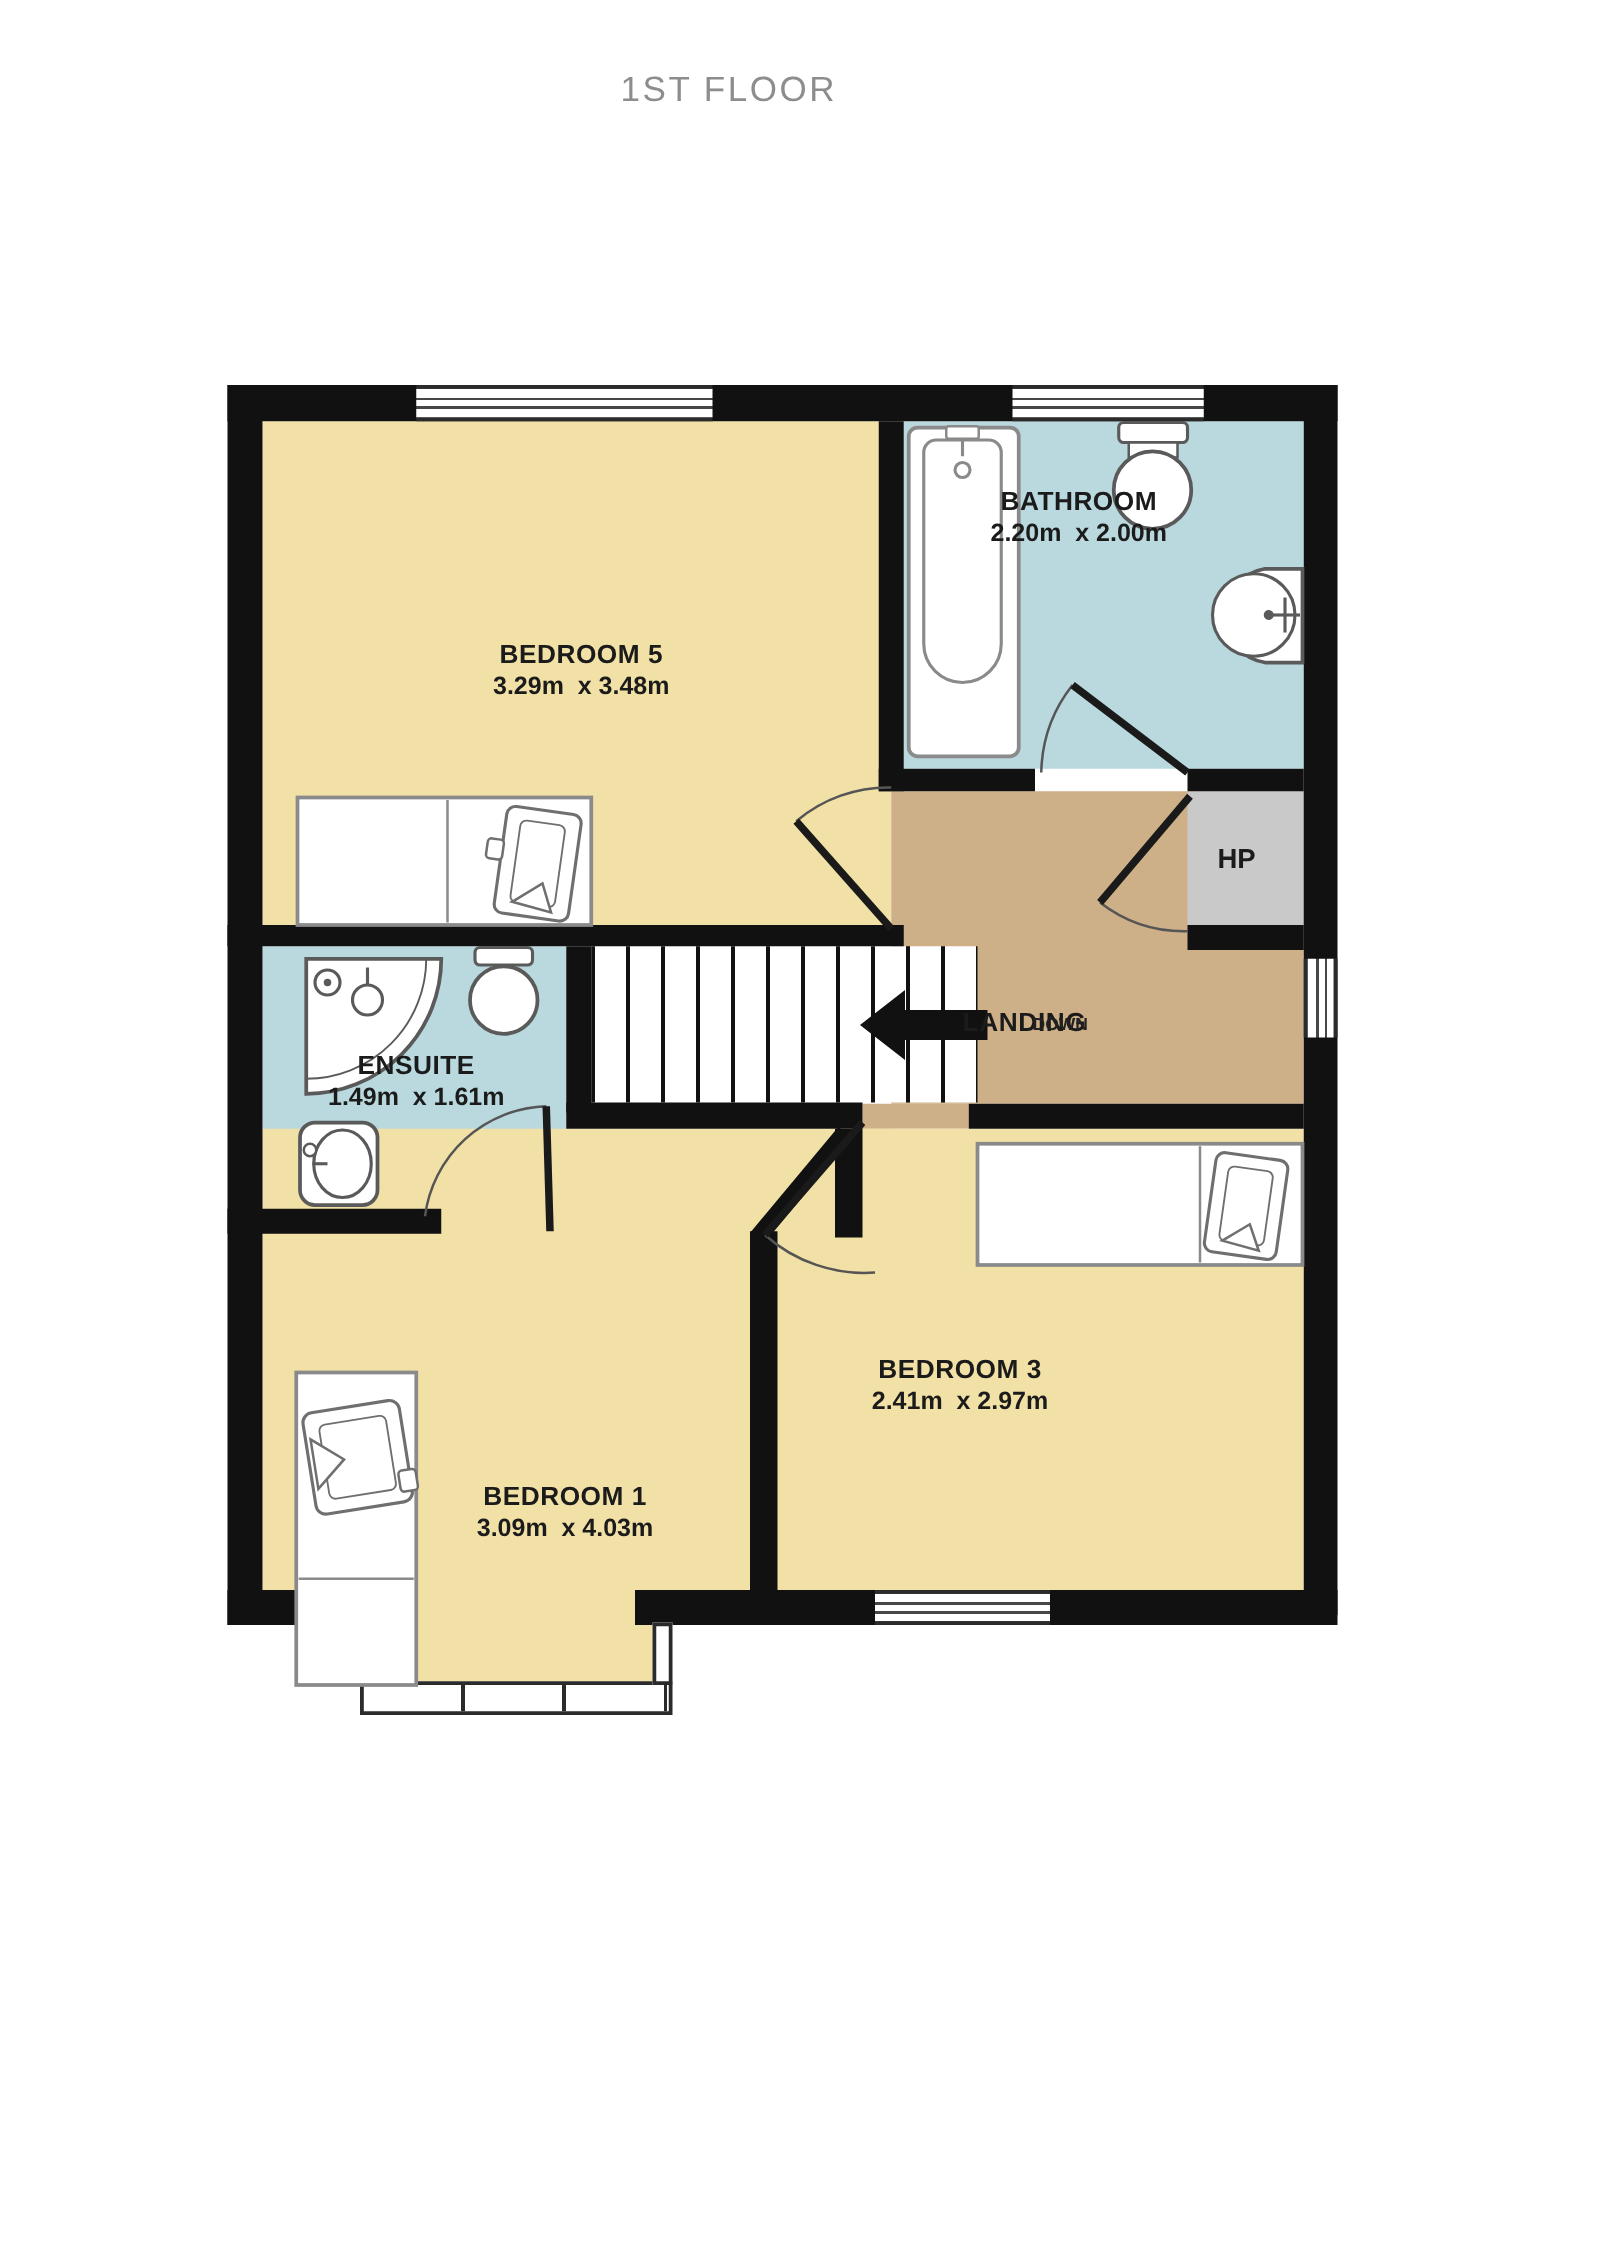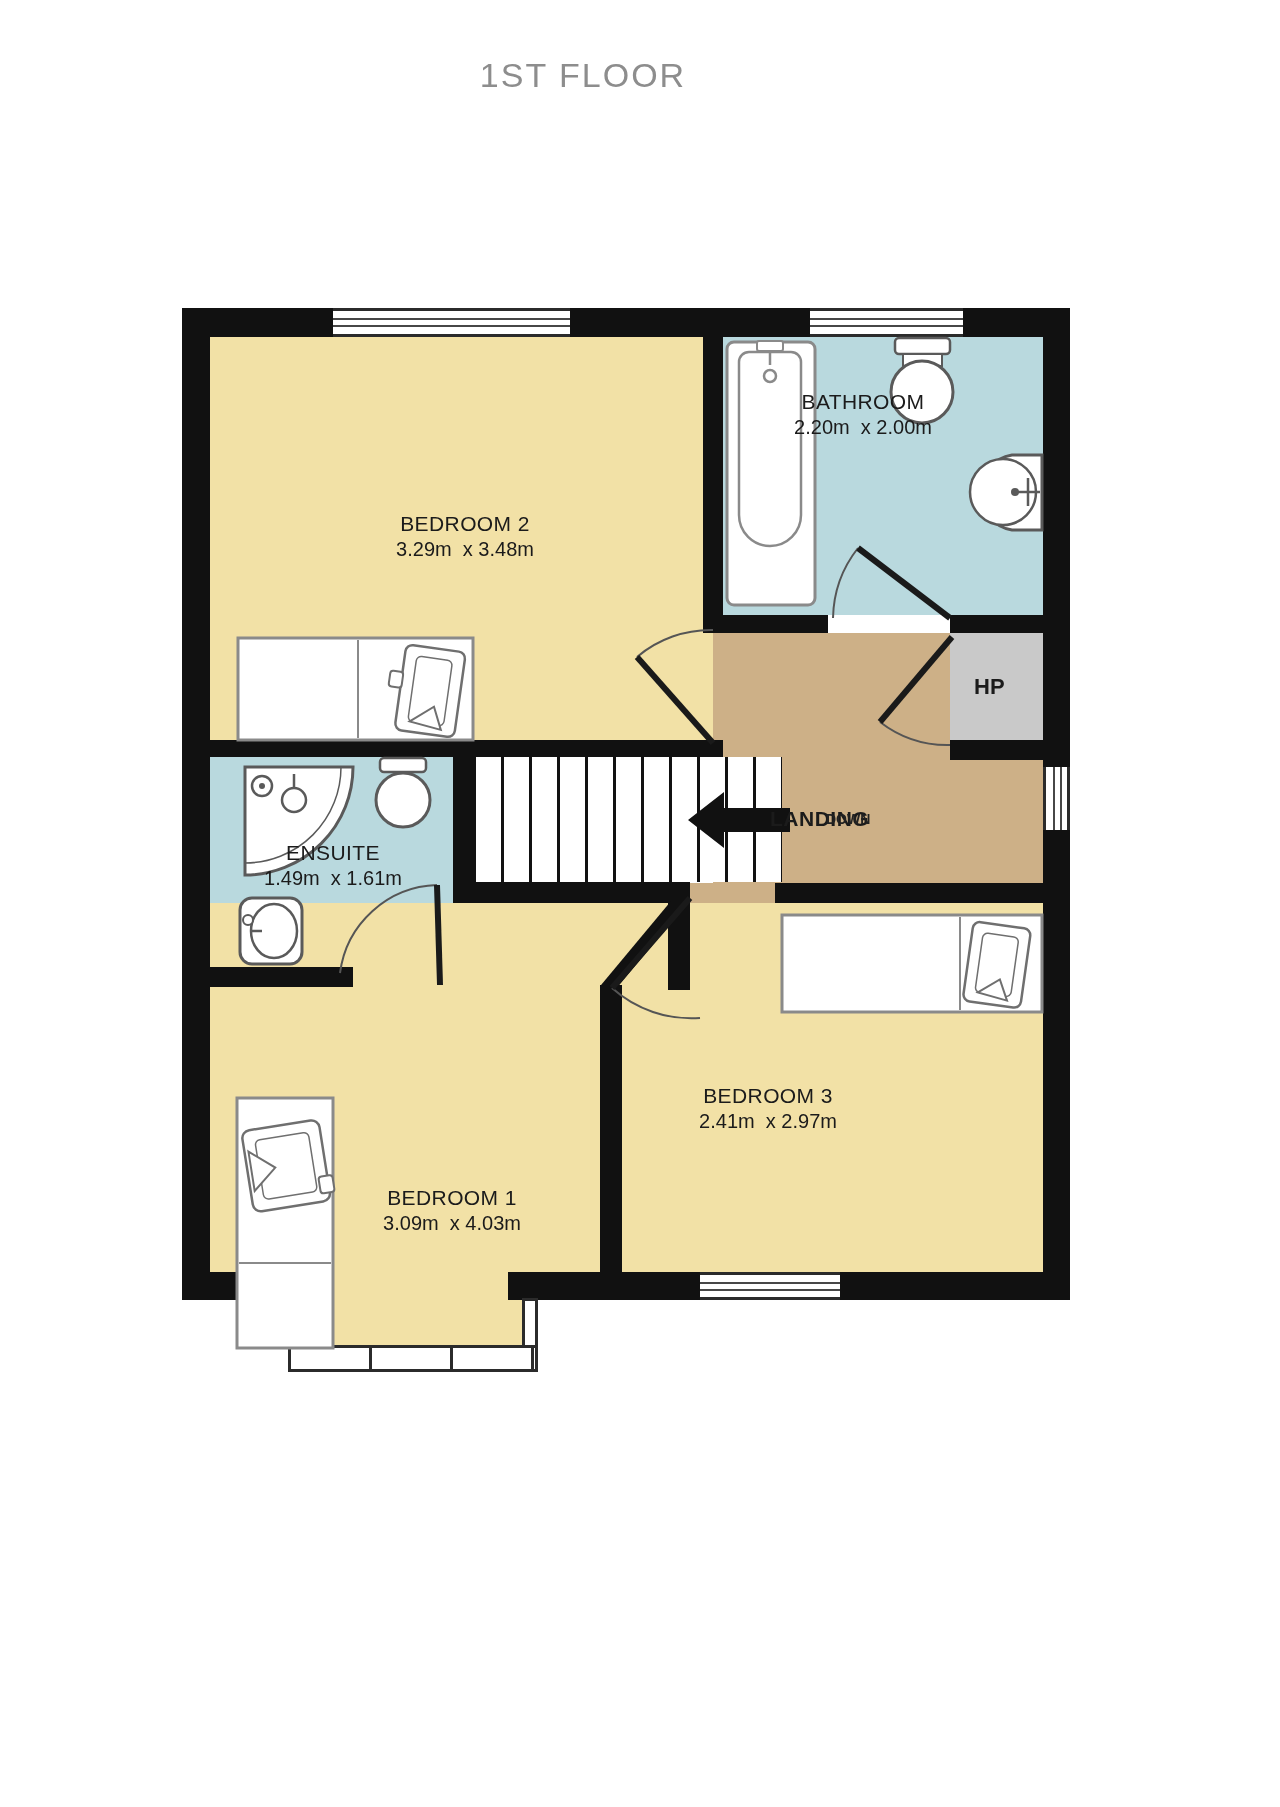--- a/index.html
+++ b/index.html
@@ -1,34 +1,34 @@
 <!DOCTYPE html>
 <html><head>
 <meta charset="utf-8">
 <style>
   html,body{margin:0;padding:0;background:#ffffff;}
   .page{position:relative;width:1280px;height:1807px;background:#ffffff;overflow:hidden;
         font-family:"Liberation Sans",sans-serif;}
   .abs{position:absolute;}
   .title{position:absolute;left:433px;top:56px;width:300px;text-align:center;
-         font-size:34px;letter-spacing:2px;color:#8d8d8d;}
+         font-size:28px;letter-spacing:2px;color:#8d8d8d;}
   .wall{background:#111111;}
   .floor-yellow{background:#F2E1A6;}
   .floor-blue{background:#B9D9DE;}
   .floor-tan{background:#CDB087;}
   .floor-gray{background:#C9C9C9;}
   .win-h{background:linear-gradient(to bottom,#ffffff 0 7px,#474747 7px 9px,#ffffff 9px 14px,#474747 14px 16px,#ffffff 16px);
          border-top:3px solid #2b2b2b;border-bottom:3px solid #2b2b2b;box-sizing:border-box;}
   .win-v{background:linear-gradient(to right,#ffffff 0 7px,#474747 7px 9px,#ffffff 9px 14px,#474747 14px 16px,#ffffff 16px);
          border-left:3px solid #2b2b2b;border-right:3px solid #2b2b2b;box-sizing:border-box;}
   .win-bay{background:#ffffff;border:3px solid #2b2b2b;box-sizing:border-box;}
   .mullions{position:absolute;inset:0;
          background:repeating-linear-gradient(to right,transparent 0 78px,#2b2b2b 78px 81px);}
   .stairs{background:repeating-linear-gradient(to right,#111111 0 3px,#ffffff 3px 28px);}
-  .rlabel{position:absolute;text-align:center;color:#1B1B1B;font-weight:normal;}
+  .rlabel{position:absolute;text-align:center;color:#1B1B1B;font-weight:bold;}
   .rname{font-size:21px;line-height:26px;letter-spacing:.4px;}
   .dims{font-size:20px;line-height:25px;white-space:pre;}
   .hp-label{position:absolute;font-size:22px;font-weight:bold;color:#1B1B1B;}
   .landing-label{position:absolute;font-size:21px;font-weight:bold;color:#1B1B1B;letter-spacing:.5px;}
   .down-label{position:absolute;font-size:14px;font-weight:bold;color:#222222;}
   svg{position:absolute;left:0;top:0;}
 </style>
 </head>
 <body>
 
@@ -172,21 +172,21 @@
     </g>
     <g fill="none">
       <path d="M612,988 A119,119 0 0 0 700,1018" stroke="#555555" stroke-width="2"></path>
       <line x1="690" y1="898" x2="612" y2="988" stroke="#1a1a1a" stroke-width="6"></line>
     </g>
 
     <path d="M688,820 L724,792 L724,808 L790,808 L790,832 L724,832 L724,848 Z" fill="#111111"></path>
   </svg>
 
   <div class="rlabel" style="left:315px;top:511px;width:300px;">
-    <div class="rname">BEDROOM 2</div>
+    <div class="rname">BEDROOM 5</div>
     <div class="dims">3.29m  x 3.48m</div>
   </div>
 
   <div class="rlabel" style="left:713px;top:389px;width:300px;">
     <div class="rname">BATHROOM</div>
     <div class="dims">2.20m  x 2.00m</div>
   </div>
 
   <div class="rlabel" style="left:183px;top:840px;width:300px;text-align:center;">
     <div class="rname">ENSUITE</div>

